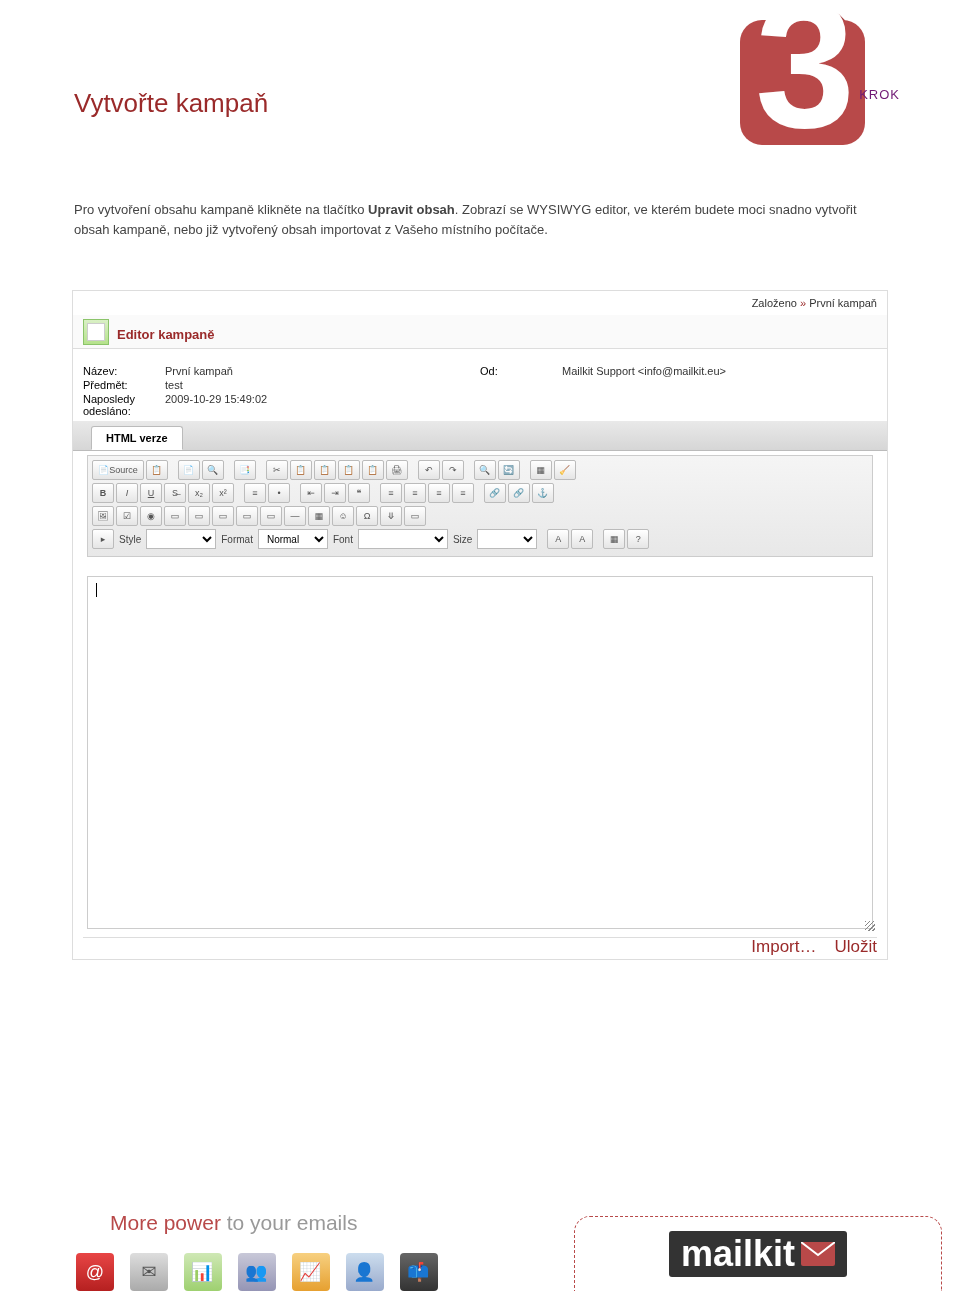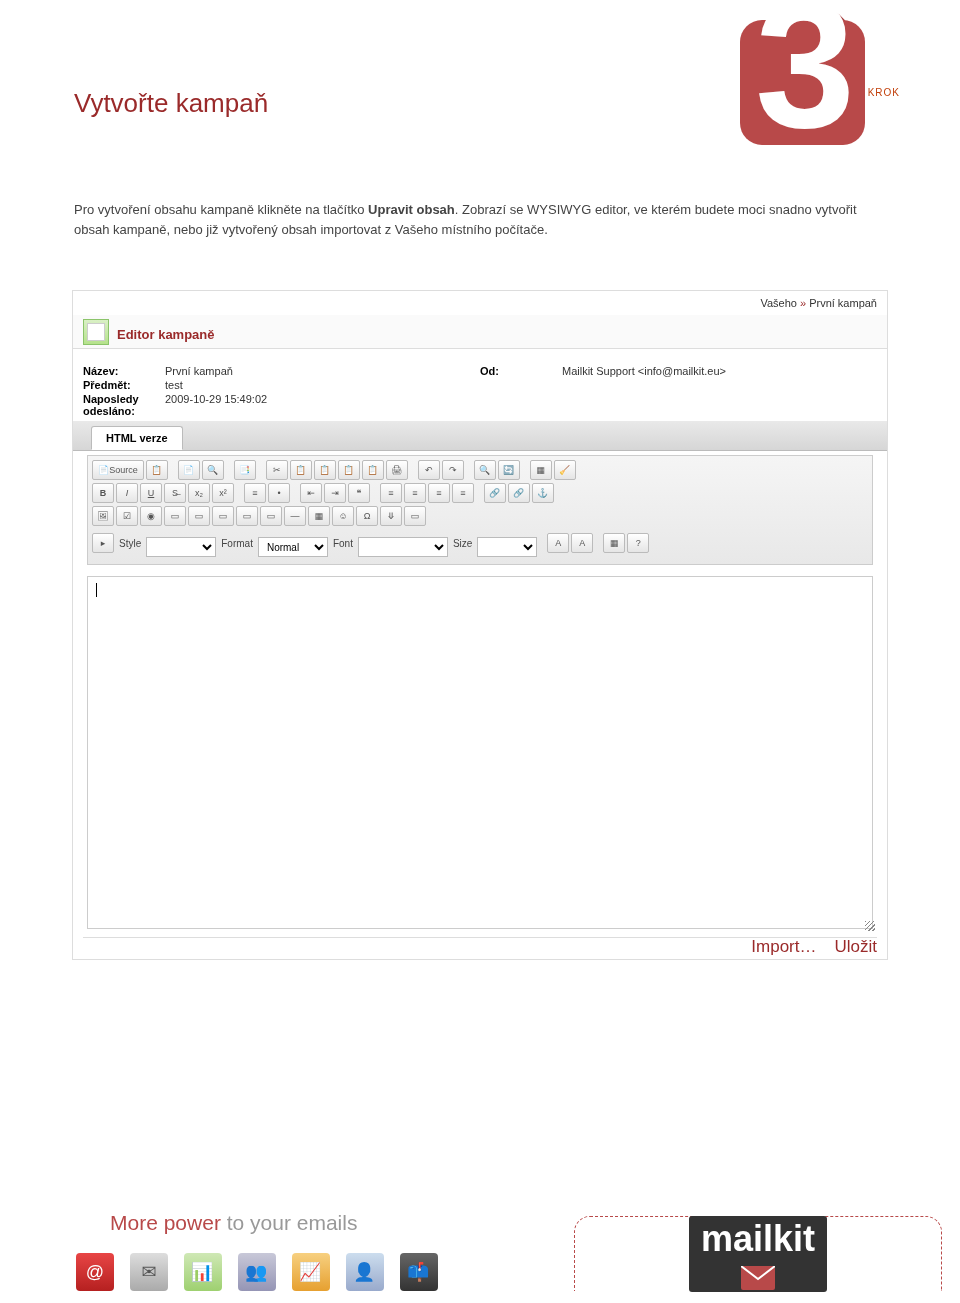--- a/index.html
+++ b/index.html
@@ -4,51 +4,51 @@
 <style>
   * { box-sizing: border-box; margin: 0; padding: 0; }
   body { width: 960px; height: 1303px; background: #fff; font-family: Arial, sans-serif; position: relative; overflow: hidden; }
   
   .page-title { position: absolute; top: 88px; left: 74px; font-size: 26px; font-weight: normal; color: #9a2a2a; }
   
   .step-badge { position: absolute; top: 0; right: 50px; width: 170px; height: 145px; }
   .step-badge .digit-shadow { position: absolute; top: -20px; left: 20px; font-size: 180px; font-weight: bold; color: #a33a3a; z-index: 1; line-height: 1; }
   .step-badge .box { position: absolute; bottom: 0; left: 0; width: 125px; height: 125px; background: #b84949; border-radius: 22px; z-index: 2; }
   .step-badge .digit { position: absolute; top: -25px; left: 15px; font-size: 180px; font-weight: bold; color: #fff; z-index: 3; line-height: 1; }
-  .step-badge .label { position: absolute; top: 87px; right: 10px; font-size: 10px; color: #c2410c; z-index: 4; letter-spacing: 1px; }
+  .step-badge .label { position: absolute; top: 87px; right: 10px; font-size: 13px; color: #701a75; z-index: 4; letter-spacing: 1px; }
   
   .intro { position: absolute; top: 200px; left: 74px; right: 70px; font-size: 13px; color: #444; line-height: 1.55; }
   .intro .bold { font-weight: bold; }
   
   .screenshot { position: absolute; top: 290px; left: 72px; width: 816px; height: 670px; background: #fff; border: 1px solid #ddd; }
   .breadcrumb { position: absolute; top: 6px; right: 10px; font-size: 11px; color: #333; }
   .breadcrumb .sep { color: #9a2a2a; }
   
   .editor-head { position: absolute; top: 24px; left: 0; right: 0; height: 34px; display: flex; align-items: center; padding: 0 10px; border-bottom: 1px solid #ddd; background: #fafafa; }
   .editor-head .icon { width: 26px; height: 26px; background: linear-gradient(#d9f0c5,#b5e28c); border: 1px solid #8bc46a; margin-right: 8px; position: relative; }
   .editor-head .icon::after { content: ""; position: absolute; top: 3px; left: 3px; width: 16px; height: 16px; background: #fff; border: 1px solid #ccc; }
   .editor-head .title { color: #9a2a2a; font-size: 13px; font-weight: bold; margin-top: 6px; }
   
   .info-block { position: absolute; top: 66px; left: 0; right: 0; padding: 8px 10px; font-size: 11px; border-bottom: 1px solid #ddd; }
   .info-row { display: flex; margin-bottom: 2px; }
   .info-left { display: flex; width: 50%; }
   .info-right { display: flex; width: 50%; }
-  .info-label { font-weight: bold; width: 82px; }
+  .info-label { font-weight: normal; width: 82px; }
   .info-value { color: #333; }
   
   .tabstrip { position: absolute; top: 130px; left: 0; right: 0; height: 30px; background: linear-gradient(#e9e9e9,#d6d6d6); border-bottom: 1px solid #bbb; padding-left: 18px; }
   .tab { display: inline-block; margin-top: 4px; padding: 5px 14px; font-size: 11px; font-weight: bold; background: #fff; border: 1px solid #bbb; border-bottom: 1px solid #fff; border-radius: 3px 3px 0 0; position: relative; top: 1px; }
   
   .toolbar-area { position: absolute; top: 164px; left: 14px; right: 14px; border: 1px solid #ccc; background: linear-gradient(#f5f5f5,#e8e8e8); padding: 4px; }
   .tb-row { display: flex; flex-wrap: wrap; gap: 2px; margin-bottom: 3px; align-items: center; }
   .tb-btn { width: 22px; height: 20px; border: 1px solid #bbb; background: linear-gradient(#fff,#e5e5e5); border-radius: 2px; display: flex; align-items: center; justify-content: center; font-size: 9px; color: #555; cursor: pointer; }
   .tb-btn.wide { width: auto; padding: 0 5px; white-space: nowrap; }
   .tb-sep { width: 6px; }
   .tb-label { font-size: 10px; color: #444; margin: 0 3px; }
-  .tb-select { height: 20px; border: 1px solid #bbb; background: #fff; font-size: 10px; padding: 0 4px; margin-top: 8px; }
+  .tb-select { height: 20px; border: 1px solid #bbb; background: #fff; font-size: 10px; padding: 0 4px; }
   .tb-select.w60 { width: 70px; }
   .tb-select.w80 { width: 90px; }
   .tb-select.w45 { width: 60px; }
   
   .canvas { position: absolute; top: 285px; left: 14px; right: 14px; bottom: 30px; border: 1px solid #ccc; background: #fff; }
   .canvas .cursor { position: absolute; top: 6px; left: 8px; width: 1px; height: 14px; background: #000; }
   .canvas .resize { position: absolute; right: -3px; bottom: -3px; width: 10px; height: 10px; background: repeating-linear-gradient(135deg,#888,#888 1px,transparent 1px,transparent 3px); }
   
   .footer-line { position: absolute; bottom: 6px; left: 10px; right: 10px; height: 16px; border-top: 1px solid #ddd; display: flex; justify-content: flex-end; align-items: center; font-size: 17px; gap: 18px; padding-top: 2px; }
   .footer-line a { color: #9a2a2a; text-decoration: none; cursor: pointer; }
@@ -62,42 +62,42 @@
   .small-icon { width: 38px; height: 38px; border-radius: 4px; display: flex; align-items: center; justify-content: center; font-size: 18px; }
   .si1 { background: linear-gradient(#e84545,#b52020); color: #fff; }
   .si2 { background: linear-gradient(#ddd,#aaa); color: #555; }
   .si3 { background: linear-gradient(#cfe8b5,#9ed070); }
   .si4 { background: linear-gradient(#c8c8d8,#9595b5); }
   .si5 { background: linear-gradient(#f7d080,#e6a030); }
   .si6 { background: linear-gradient(#cde,#9ac); }
   .si7 { background: linear-gradient(#666,#333); color: #c22; }
   
   .logo-strip { position: absolute; bottom: 12px; right: 18px; width: 368px; height: 75px; border: 1px dashed #b84949; border-radius: 16px 16px 0 0; border-bottom: none; display: flex; align-items: center; justify-content: center; }
-  .logo-strip .mailkit { font-size: 36px; font-weight: bold; color: #fff; background: #333; padding: 2px 12px; display: inline-flex; align-items: center; gap: 6px; border-radius: 3px; flex-direction: column; }
+  .logo-strip .mailkit { font-size: 36px; font-weight: bold; color: #fff; background: #333; padding: 2px 12px; display: inline-flex; align-items: center; gap: 6px; border-radius: 3px; }
   .logo-strip .mailkit svg { }
 </style>
 </head>
 <body>
 
 <h1 class="page-title">Vytvořte kampaň</h1>
 
 <div class="step-badge">
   <div class="digit-shadow">3</div>
   <div class="box"></div>
   <div class="digit">3</div>
   <div class="label">KROK</div>
 </div>
 
 <p class="intro">
   <span>Pro vytvoření obsahu kampaně klikněte na tlačítko </span><span class="bold">Upravit obsah</span><span>. Zobrazí se WYSIWYG editor, ve kterém budete moci snadno vytvořit obsah kampaně, nebo již vytvořený obsah importovat z Vašeho místního počítače.</span>
 </p>
 
 <div class="screenshot">
   <div class="breadcrumb">
-    <span>Vašeho</span><span class="sep"> » </span><span>První kampaň</span>
+    <span>Založeno</span><span class="sep"> » </span><span>První kampaň</span>
   </div>
 
   <div class="editor-head">
     <div class="icon"></div>
     <div class="title">Editor kampaně</div>
   </div>
 
   <div class="info-block">
     <div class="info-row">
       <div class="info-left">

